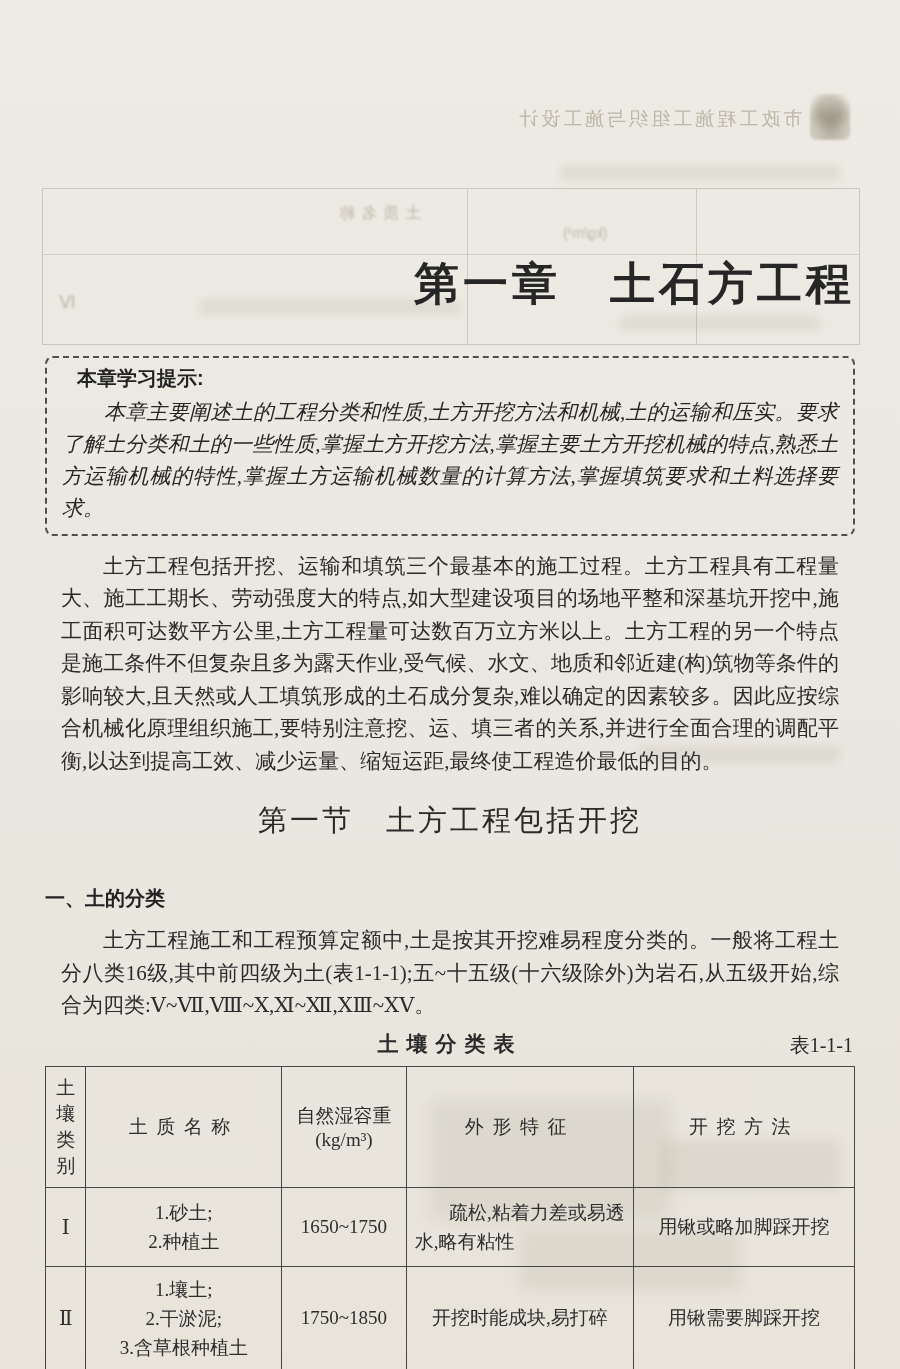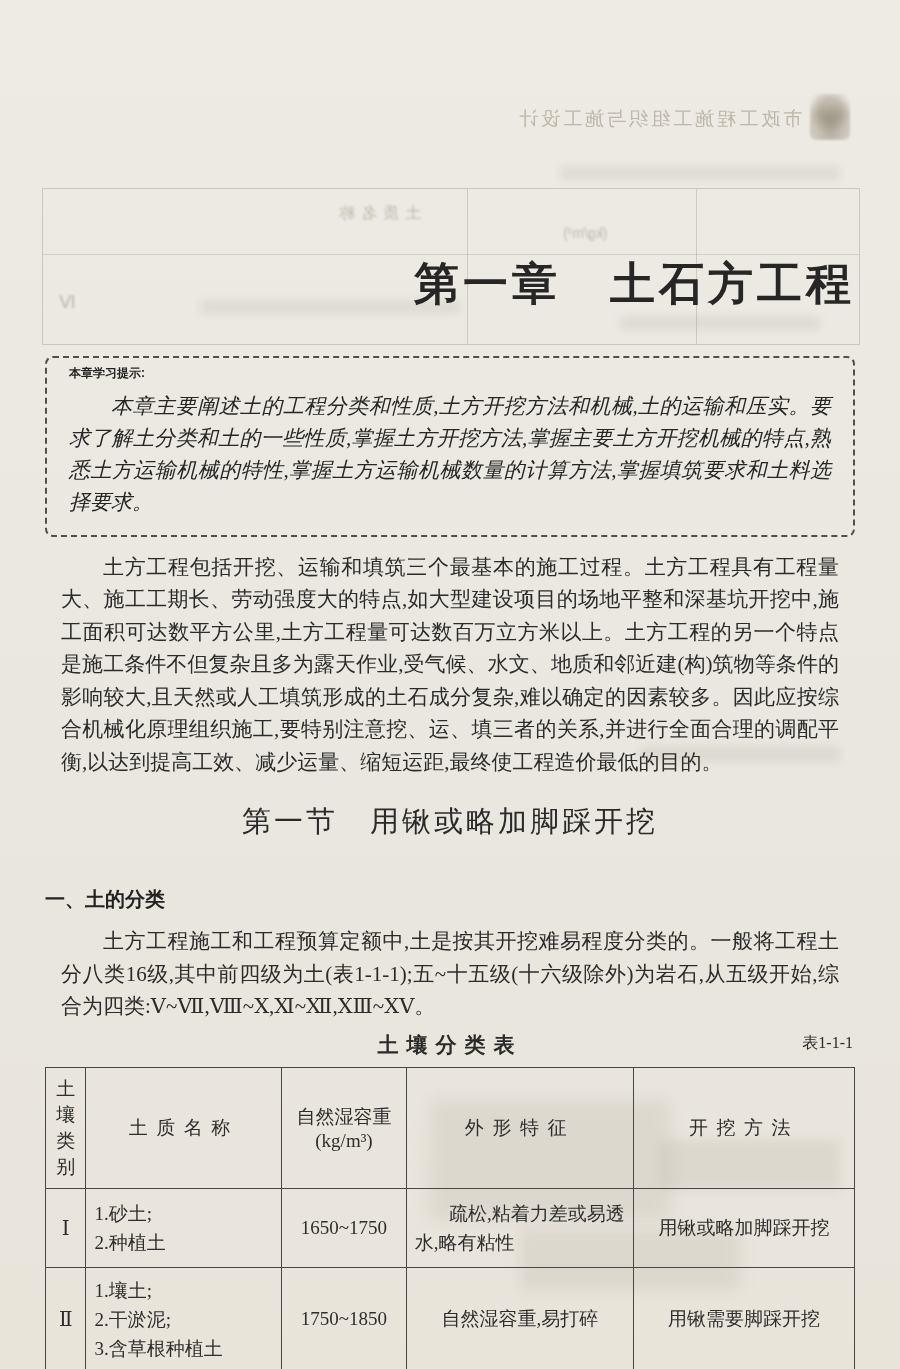--- a/index.html
+++ b/index.html
@@ -53,25 +53,25 @@
     line-height:1.1;
   }
   .tips-box{
     margin-top:46px;
     border:2px dashed #4f4f4f;
     border-radius:8px;
     padding:7px 14px 9px;
   }
   .tips-heading{
     font-family:"Liberation Sans","DejaVu Sans",sans-serif;
-    font-weight:bold;font-size:12px;color:#222;
-    margin:0 8px 4px;
+    font-weight:bold;font-size:20px;color:#222;
+    margin:0 16px 4px;
   }
   .tips-body{
-    margin:8px;font-style:italic;
+    margin:1px;font-style:italic;
     font-size:21px;line-height:32px;
     text-indent:2em;text-align:justify;color:#262626;font-family:Liberation Serif, serif;
   }
   .body-par{
     margin:12px 16px 0;
     font-size:21px;line-height:32.5px;
     text-align:justify;text-indent:2em;color:#2b2b2b;
   }
   .section-title{
     margin:24px 0 0;
@@ -84,36 +84,36 @@
     font-family:"Liberation Sans","DejaVu Sans",sans-serif;
     font-size:20px;font-weight:bold;color:#222;
   }
   .table-caption-row{position:relative;margin-top:8px;height:30px;}
   .table-caption{
     text-align:center;font-size:21px;font-weight:bold;
     letter-spacing:.38em;color:#2a2a2a;
   }
   .table-label{
     position:absolute;right:2px;top:2px;
-    font-size:16px;color:#2a2a2a;
+    font-size:20px;color:#2a2a2a;
   }
   table.soil{
     margin-top:6px;width:100%;
     border-collapse:collapse;table-layout:fixed;
     font-size:19px;color:#2d2d2d;
   }
   table.soil th,table.soil td{
     border:1.4px solid #474747;
     padding:8px 8px;vertical-align:middle;
   }
   table.soil thead th{font-weight:normal;text-align:center;height:52px;}
   .pre{white-space:pre-line;}
   .spread{letter-spacing:.45em;}
   td.class-cell{text-align:center;font-size:20px;}
-  td.names-cell{text-align:left;line-height:29px;padding-left:12px;}
+  td.names-cell{text-align:center;line-height:29px;padding-left:12px;}
   td.center-cell{text-align:center;}
   td.indent-cell{text-align:left;text-indent:1.8em;line-height:29px;}
   tr.row-1 td{height:62px;} tr.row-2 td{height:84px;} tr.row-3 td{height:100px;}
 </style>
 </head>
 <body>
 
 <div class="page">
 
   <div class="ghost" aria-hidden="true">
@@ -140,21 +140,21 @@
 
     <h1 class="chapter-title">第一章　土石方工程</h1>
 
     <div class="tips-box">
       <p class="tips-heading">本章学习提示:</p>
       <p class="tips-body">本章主要阐述土的工程分类和性质,土方开挖方法和机械,土的运输和压实。要求了解土分类和土的一些性质,掌握土方开挖方法,掌握主要土方开挖机械的特点,熟悉土方运输机械的特性,掌握土方运输机械数量的计算方法,掌握填筑要求和土料选择要求。</p>
     </div>
 
     <p class="body-par" style="margin-top:14px;">土方工程包括开挖、运输和填筑三个最基本的施工过程。土方工程具有工程量大、施工工期长、劳动强度大的特点,如大型建设项目的场地平整和深基坑开挖中,施工面积可达数平方公里,土方工程量可达数百万立方米以上。土方工程的另一个特点是施工条件不但复杂且多为露天作业,受气候、水文、地质和邻近建(构)筑物等条件的影响较大,且天然或人工填筑形成的土石成分复杂,难以确定的因素较多。因此应按综合机械化原理组织施工,要特别注意挖、运、填三者的关系,并进行全面合理的调配平衡,以达到提高工效、减少运量、缩短运距,最终使工程造价最低的目的。</p>
 
-    <h2 class="section-title">第一节　用锹或略加脚踩开挖</h2>
+    <h2 class="section-title">第一节　土方工程包括开挖</h2>
 
     <h3 class="subsection-title">一、土的分类</h3>
 
     <p class="body-par">土方工程施工和工程预算定额中,土是按其开挖难易程度分类的。一般将工程土分八类16级,其中前四级为土(表1-1-1);五~十五级(十六级除外)为岩石,从五级开始,综合为四类:Ⅴ~Ⅶ,Ⅷ~Ⅹ,Ⅺ~Ⅻ,ⅩⅢ~ⅩⅤ。</p>
 
     <div class="table-caption-row">
       <div class="table-caption">土壤分类表</div>
       <div class="table-label">表1-1-1</div>
     </div>
 
@@ -185,21 +185,21 @@
           <td class="center-cell">1650~1750</td>
           <td class="indent-cell">疏松,粘着力差或易透水,略有粘性</td>
           <td class="center-cell">用锹或略加脚踩开挖</td>
         </tr>
         <tr class="row-2">
           <td class="class-cell">Ⅱ</td>
           <td class="names-cell pre">1.壤土;
 2.干淤泥;
 3.含草根种植土</td>
           <td class="center-cell">1750~1850</td>
-          <td class="center-cell">自然湿容重,易打碎</td>
+          <td class="center-cell">开挖时能成块,易打碎</td>
           <td class="center-cell">用锹需要脚踩开挖</td>
         </tr>
         <tr class="row-3">
           <td class="class-cell">Ⅲ</td>
           <td class="names-cell pre">1.粘土;
 2.干燥黄土;
 3.淤泥;
 4.粘性土混砾石</td>
           <td class="center-cell">1800~1950</td>
           <td class="center-cell">粘手,看不见砂粒或干硬</td>

